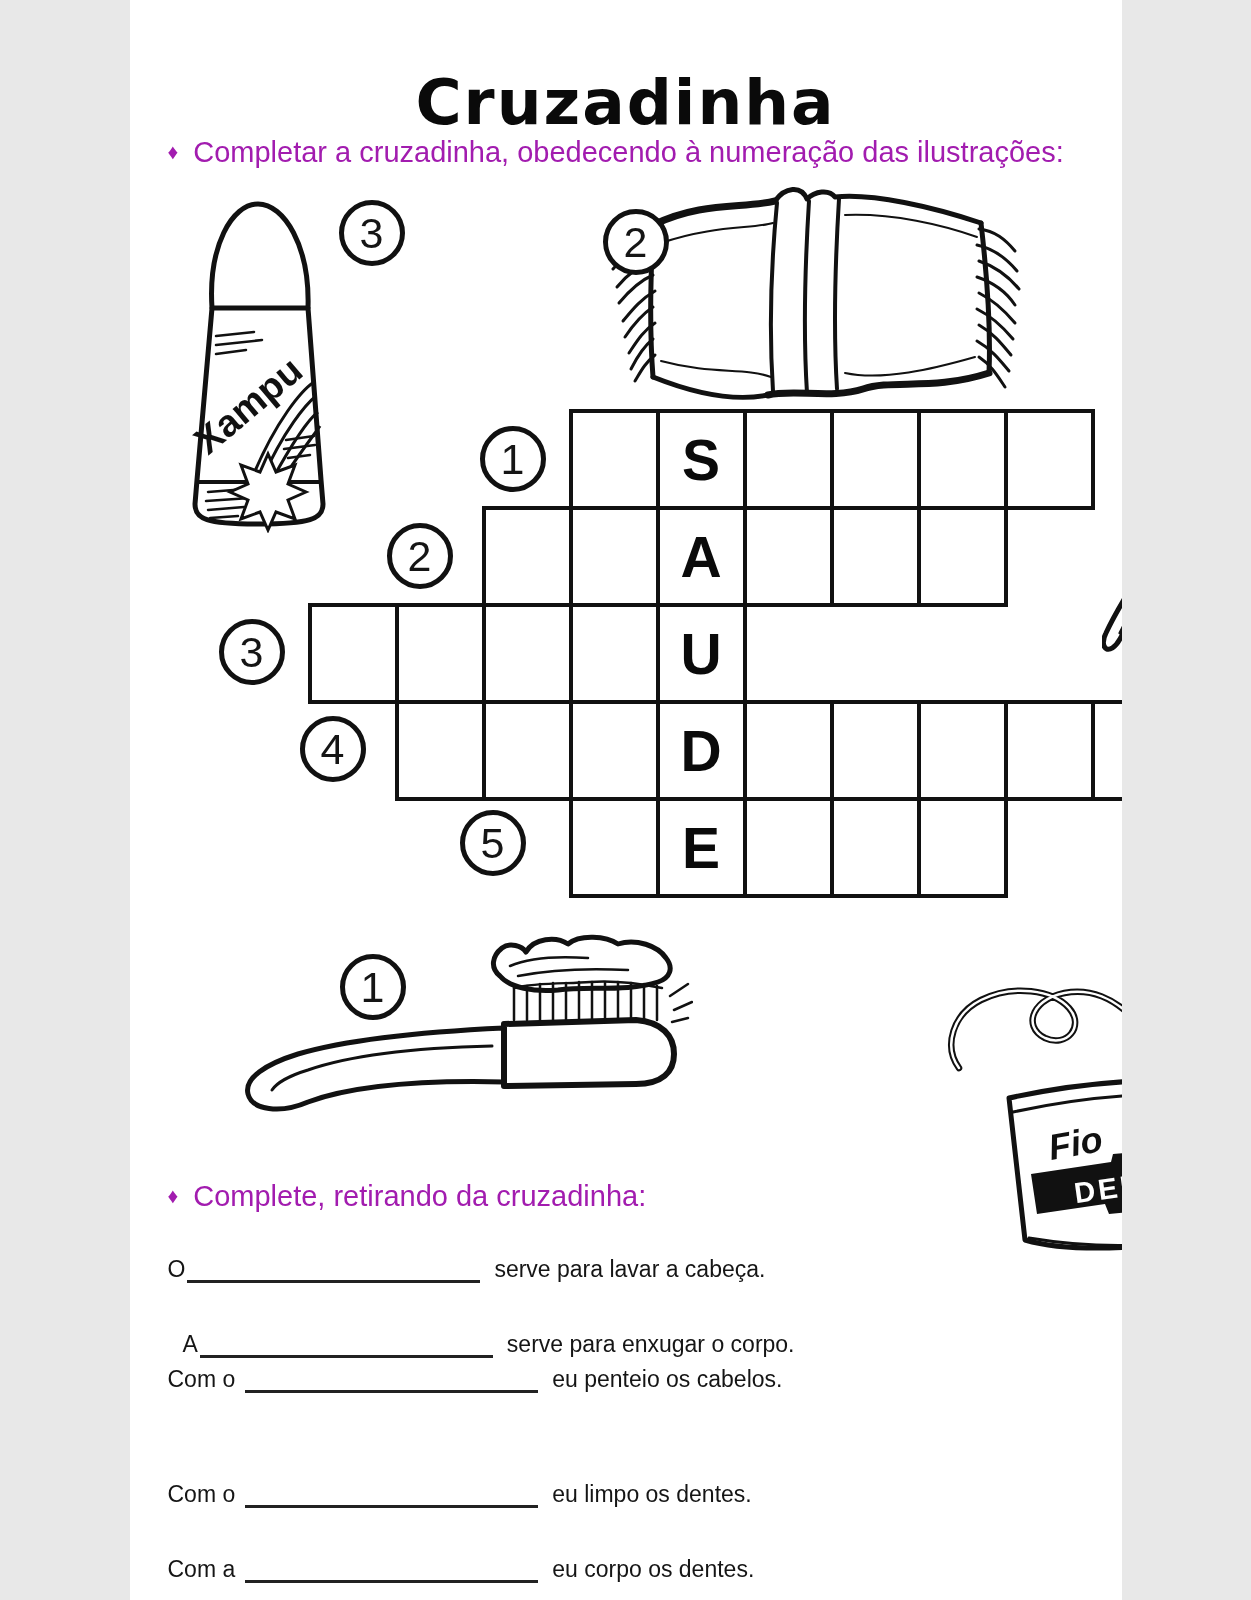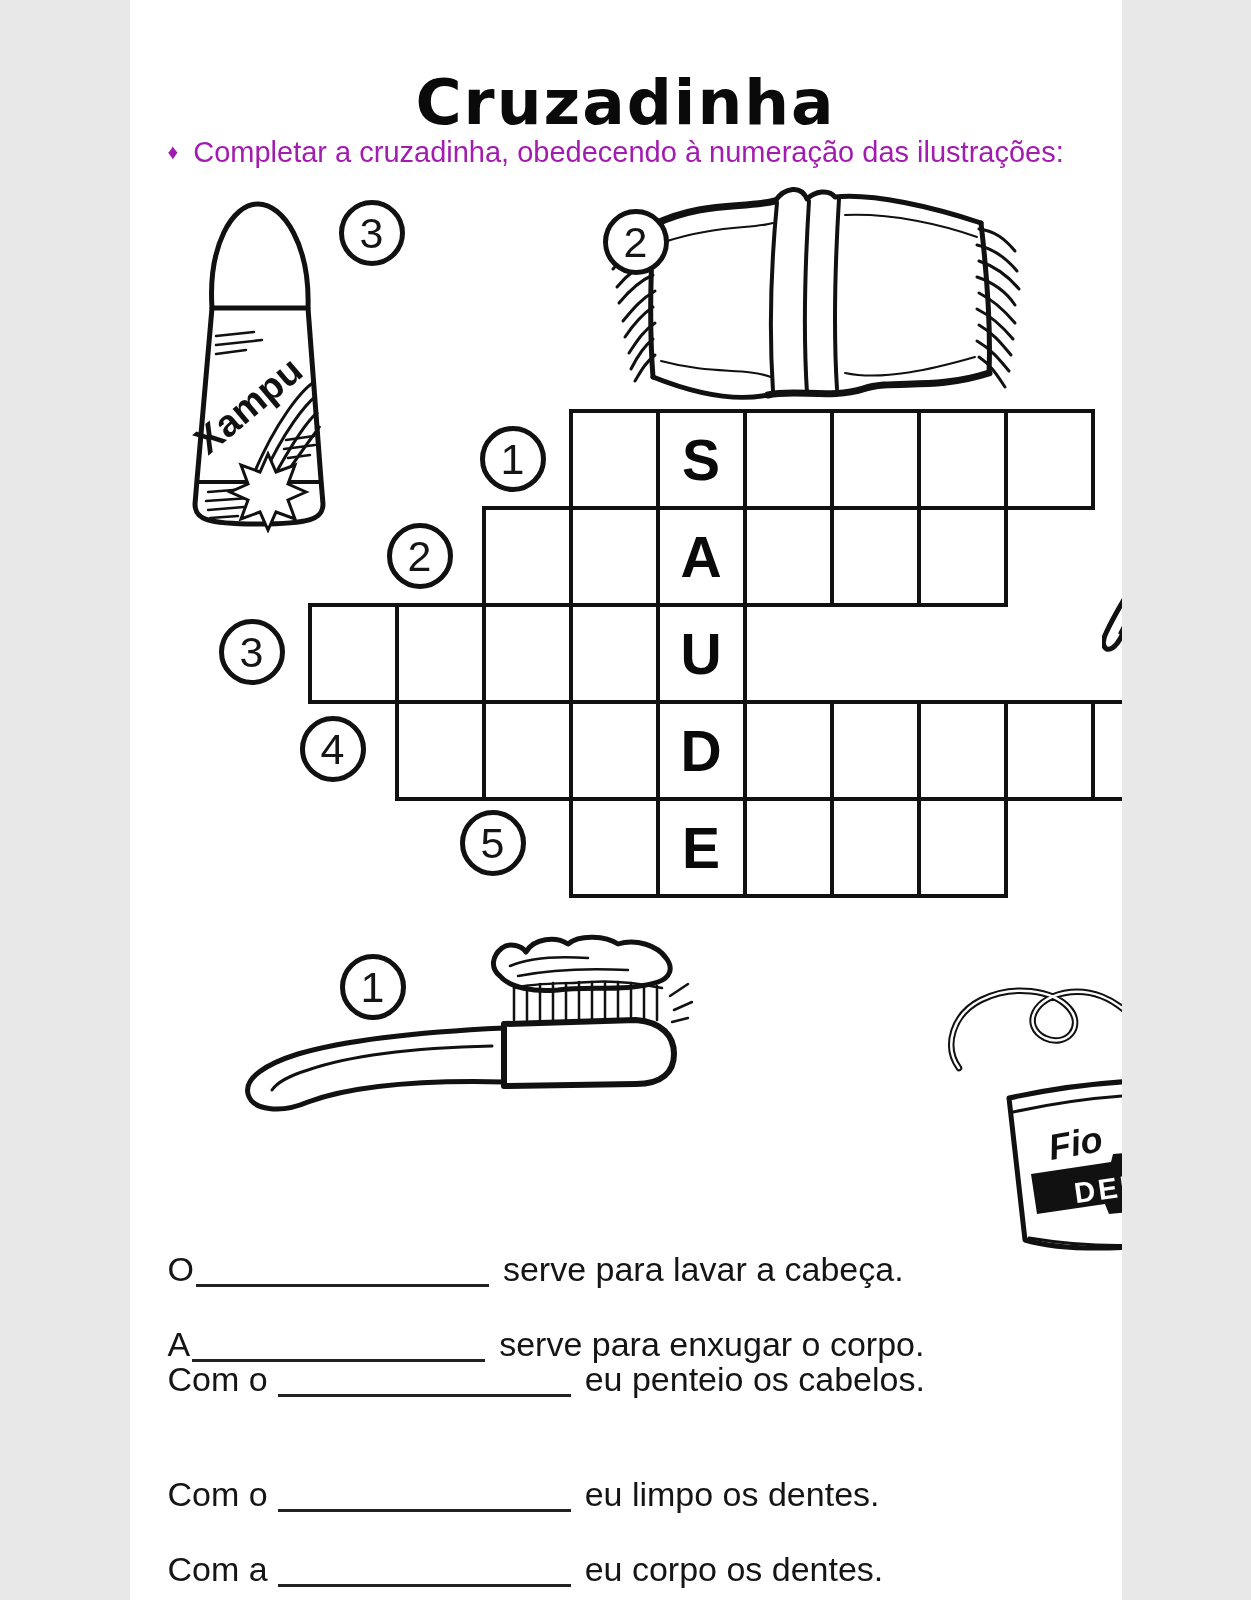--- a/index.html
+++ b/index.html
@@ -24,21 +24,21 @@
     width:91px; height:101px; border:4px solid #111; background:transparent;
     display:flex; align-items:center; justify-content:center;
     font-size:57px; font-weight:bold; color:#0a0a0a;
   }
   .badge {
     position:absolute; box-sizing:border-box; width:66px; height:66px;
     border:5px solid #111; border-radius:50%; background:#fff;
     display:flex; align-items:center; justify-content:center;
     font-size:43px; color:#151515; z-index:5;
   }
-  .sentence { position:absolute; left:38px; font-size:34px; white-space:nowrap; color:#151515; }
+  .sentence { position:absolute; left:38px; font-size:23px; white-space:nowrap; color:#151515; }
   .blank { display:inline-block; border-bottom:3px solid #222; height:30px; width:293px; vertical-align:-6px; }
   .blank.tight { margin-left:2px; }
   .blank.gap { margin-left:10px; }
   .suffix { margin-left:14px; }
   svg.illus { position:absolute; z-index:1; }
 </style>
 </head>
 <body>
 
 <div class="page">
@@ -226,22 +226,25 @@
       <div class="badge" style="left: 89px; top: 619px;">3</div>
       <div class="badge" style="left: 170px; top: 716px;">4</div>
       <div class="badge" style="left: 330px; top: 810px;">5</div>
       <div class="badge" style="left: 209px; top: 200px;">3</div>
       <div class="badge" style="left: 473px; top: 209px;">2</div>
       <div class="badge" style="left: 1124px; top: 281px;">5</div>
       <div class="badge" style="left: 210px; top: 954px;">1</div>
       <div class="badge" style="left: 1125px; top: 974px;">4</div>
     </div>
 
+  <div class="instruction instr2">
+    <span class="bullet">♦</span><span>Complete, retirando da cruzadinha:</span>
+  </div>
 
   <div id="sentences">
       <div class="sentence" style="top: 1250px;"><span>O</span><span class="blank tight"></span><span class="suffix">serve para lavar a cabeça.</span></div>
-      <div class="sentence" style="top: 1325px;"><span>A</span><span class="blank tight"></span><span class="suffix">serve para enxugar o corpo.</span></div>
+      <div class="sentence" style="top: 1325px; margin-left: 15px;"><span>A</span><span class="blank tight"></span><span class="suffix">serve para enxugar o corpo.</span></div>
       <div class="sentence" style="top: 1360px;"><span>Com o</span><span class="blank gap"></span><span class="suffix">eu penteio os cabelos.</span></div>
       <div class="sentence" style="top: 1475px;"><span>Com o</span><span class="blank gap"></span><span class="suffix">eu limpo os dentes.</span></div>
       <div class="sentence" style="top: 1550px;"><span>Com a</span><span class="blank gap"></span><span class="suffix">eu corpo os dentes.</span></div>
     </div>
 
 </div>
 
 </body></html>

